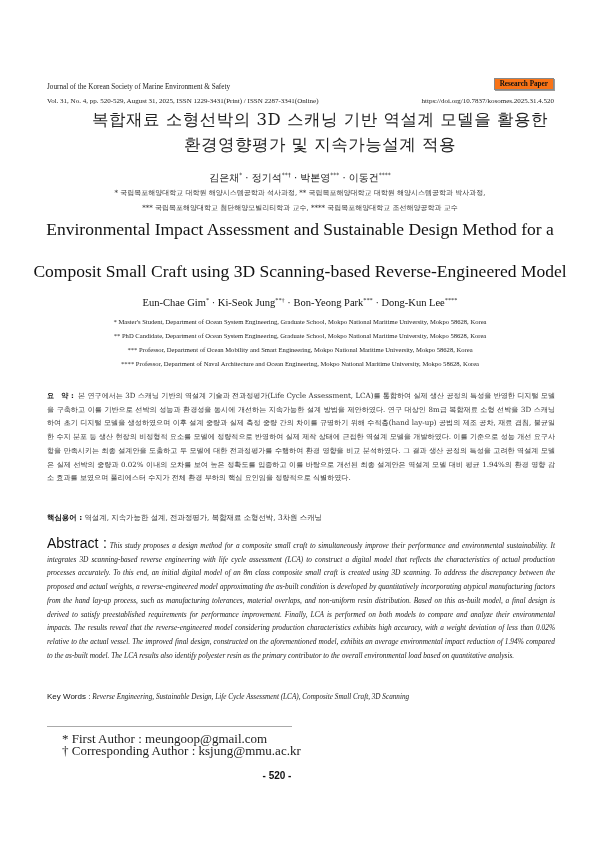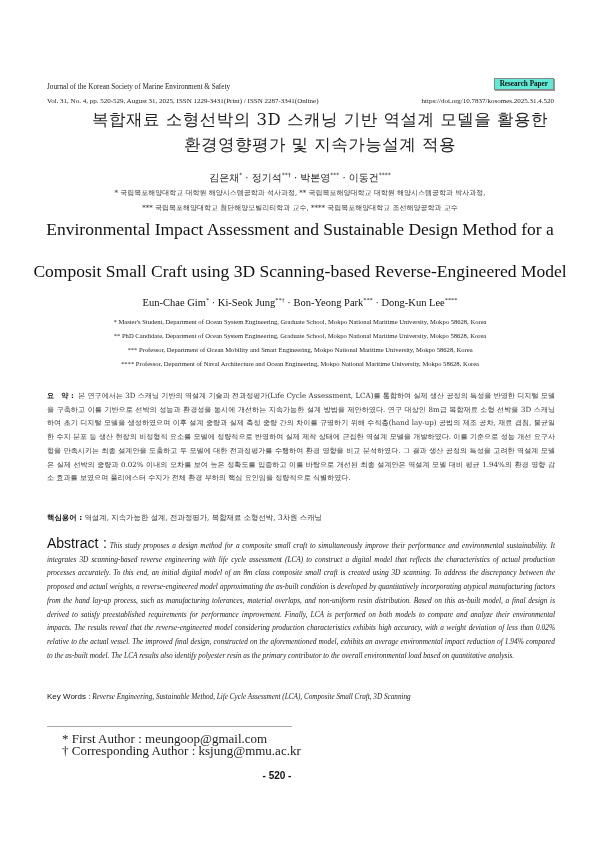--- a/index.html
+++ b/index.html
@@ -1,21 +1,21 @@
 <!DOCTYPE html>
 <html><head>
 <meta charset="utf-8">
 <style>
   html, body { margin:0; padding:0; background:#ffffff; }
   body { width:600px; height:848px; position:relative; overflow:hidden; font-family:"Liberation Serif", serif; color:#111; }
   .page { position:absolute; left:0; top:0; width:600px; height:848px; }
   .hdr-journal { position:absolute; left:47px; top:83px; font-size:7.2px; color:#222; }
   .hdr-vol { position:absolute; left:47px; top:97px; font-size:7px; color:#222; white-space:nowrap; }
   .hdr-doi { position:absolute; right:46px; top:97px; font-size:7px; color:#222; white-space:nowrap; }
-  .badge { position:absolute; right:46px; top:78px; border:1px solid #888; padding:1px 5px; font-size:7.2px; font-weight:bold; background:#5eead4; box-shadow:1px 1px 0 #999; }
+  .badge { position:absolute; right:46px; top:78px; border:1px solid #888; padding:1px 5px; font-size:7.2px; font-weight:bold; background:#f97316; box-shadow:1px 1px 0 #999; }
   .ko-title { position:absolute; left:0; width:600px; text-align:center; font-size:16.5px; color:#222; font-family:"DejaVu Serif", serif; letter-spacing:0.5px;margin-left:20px; }
   .ko-authors { position:absolute; left:0; width:600px; top:171px; text-align:center; font-size:10px; font-family:"DejaVu Sans", sans-serif; color:#222; }
   .ko-affil { position:absolute; left:0; width:600px; text-align:center; font-size:7px; font-family:"DejaVu Serif", serif; color:#333; }
   .en-title { position:absolute; left:0; width:600px; text-align:center; font-size:17.5px; color:#111; }
   .en-authors { position:absolute; left:0; width:600px; top:297px; text-align:center; font-size:10.5px; color:#111; }
   .en-affil { position:absolute; left:0; width:600px; text-align:center; font-size:6.6px; color:#222; white-space:nowrap; }
   sup { font-size:60%; vertical-align:super; line-height:0; }
   .abs-ko { position:absolute; left:47px; width:508px; top:389px; font-size:7.1px; line-height:13.7px; font-family:"DejaVu Serif", serif; color:#333; text-align:justify; }
   .abs-ko .lbl { font-weight:bold; font-family:"DejaVu Sans", sans-serif; color:#111; margin-right:2px; }
   .kw-ko { position:absolute; left:47px; top:513px; font-size:7.4px; font-family:"DejaVu Serif", serif; color:#333; }
@@ -68,21 +68,21 @@
     <span>역설계, 지속가능한 설계, 전과정평가, 복합재료 소형선박, 3차원 스캐닝</span>
   </div>
 
   <div class="abs-en">
     <span class="lbl">Abstract :</span>
     <span>This study proposes a design method for a composite small craft to simultaneously improve their performance and environmental sustainability. It integrates 3D scanning-based reverse engineering with life cycle assessment (LCA) to construct a digital model that reflects the characteristics of actual production processes accurately. To this end, an initial digital model of an 8m class composite small craft is created using 3D scanning. To address the discrepancy between the proposed and actual weights, a reverse-engineered model approximating the as-built condition is developed by quantitatively incorporating atypical manufacturing factors from the hand lay-up process, such as manufacturing tolerances, material overlaps, and non-uniform resin distribution. Based on this as-built model, a final design is derived to satisfy preestablished requirements for performance improvement. Finally, LCA is performed on both models to compare and analyze their environmental impacts. The results reveal that the reverse-engineered model considering production characteristics exhibits high accuracy, with a weight deviation of less than 0.02% relative to the actual vessel. The improved final design, constructed on the aforementioned model, exhibits an average environmental impact reduction of 1.94% compared to the as-built model. The LCA results also identify polyester resin as the primary contributor to the overall environmental load based on quantitative analysis.</span>
   </div>
 
   <div class="kw-en">
     <span class="lbl">Key Words :</span>
-    <span>Reverse Engineering, Sustainable Method, Life Cycle Assessment (LCA), Composite Small Craft, 3D Scanning</span>
+    <span>Reverse Engineering, Sustainable Design, Life Cycle Assessment (LCA), Composite Small Craft, 3D Scanning</span>
   </div>
 
   <div class="rule"></div>
   <div class="fn" style="top:731px;">* First Author : meungoop@gmail.com</div>
   <div class="fn" style="top:743px;">† Corresponding Author : ksjung@mmu.ac.kr</div>
 
   <div class="pageno">- 520 -</div>
 </div>
 
 </body></html>

